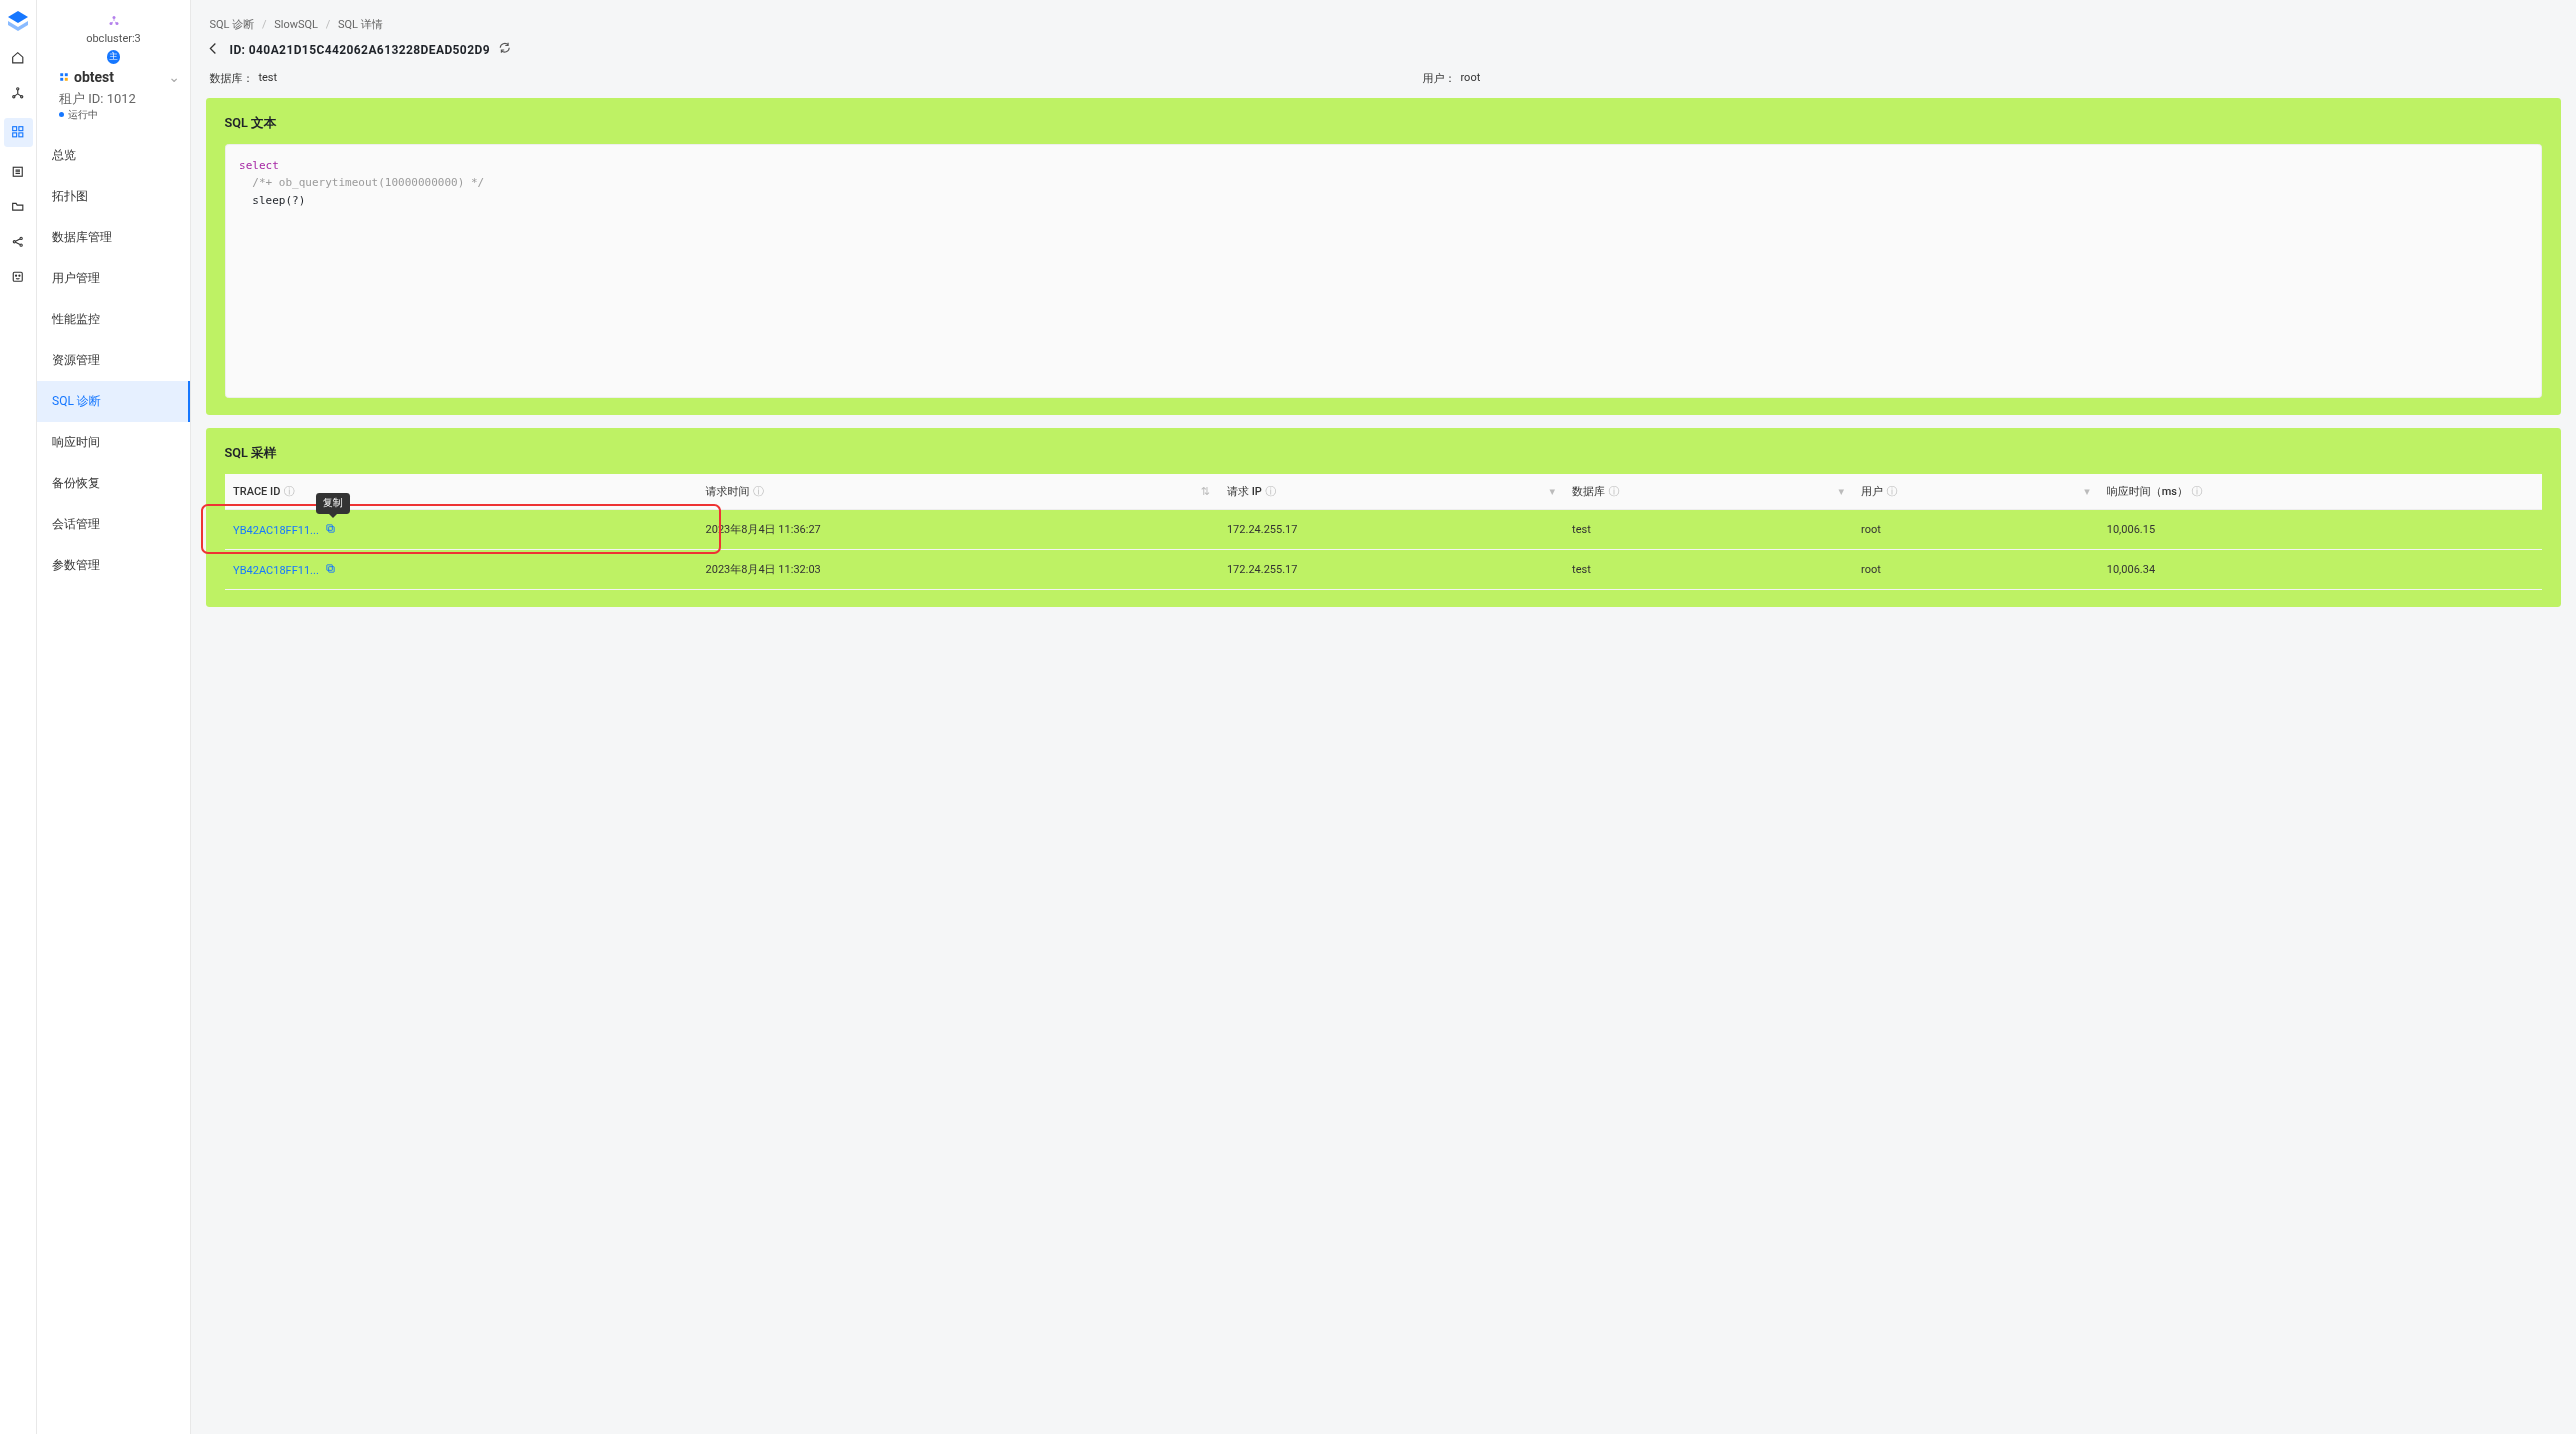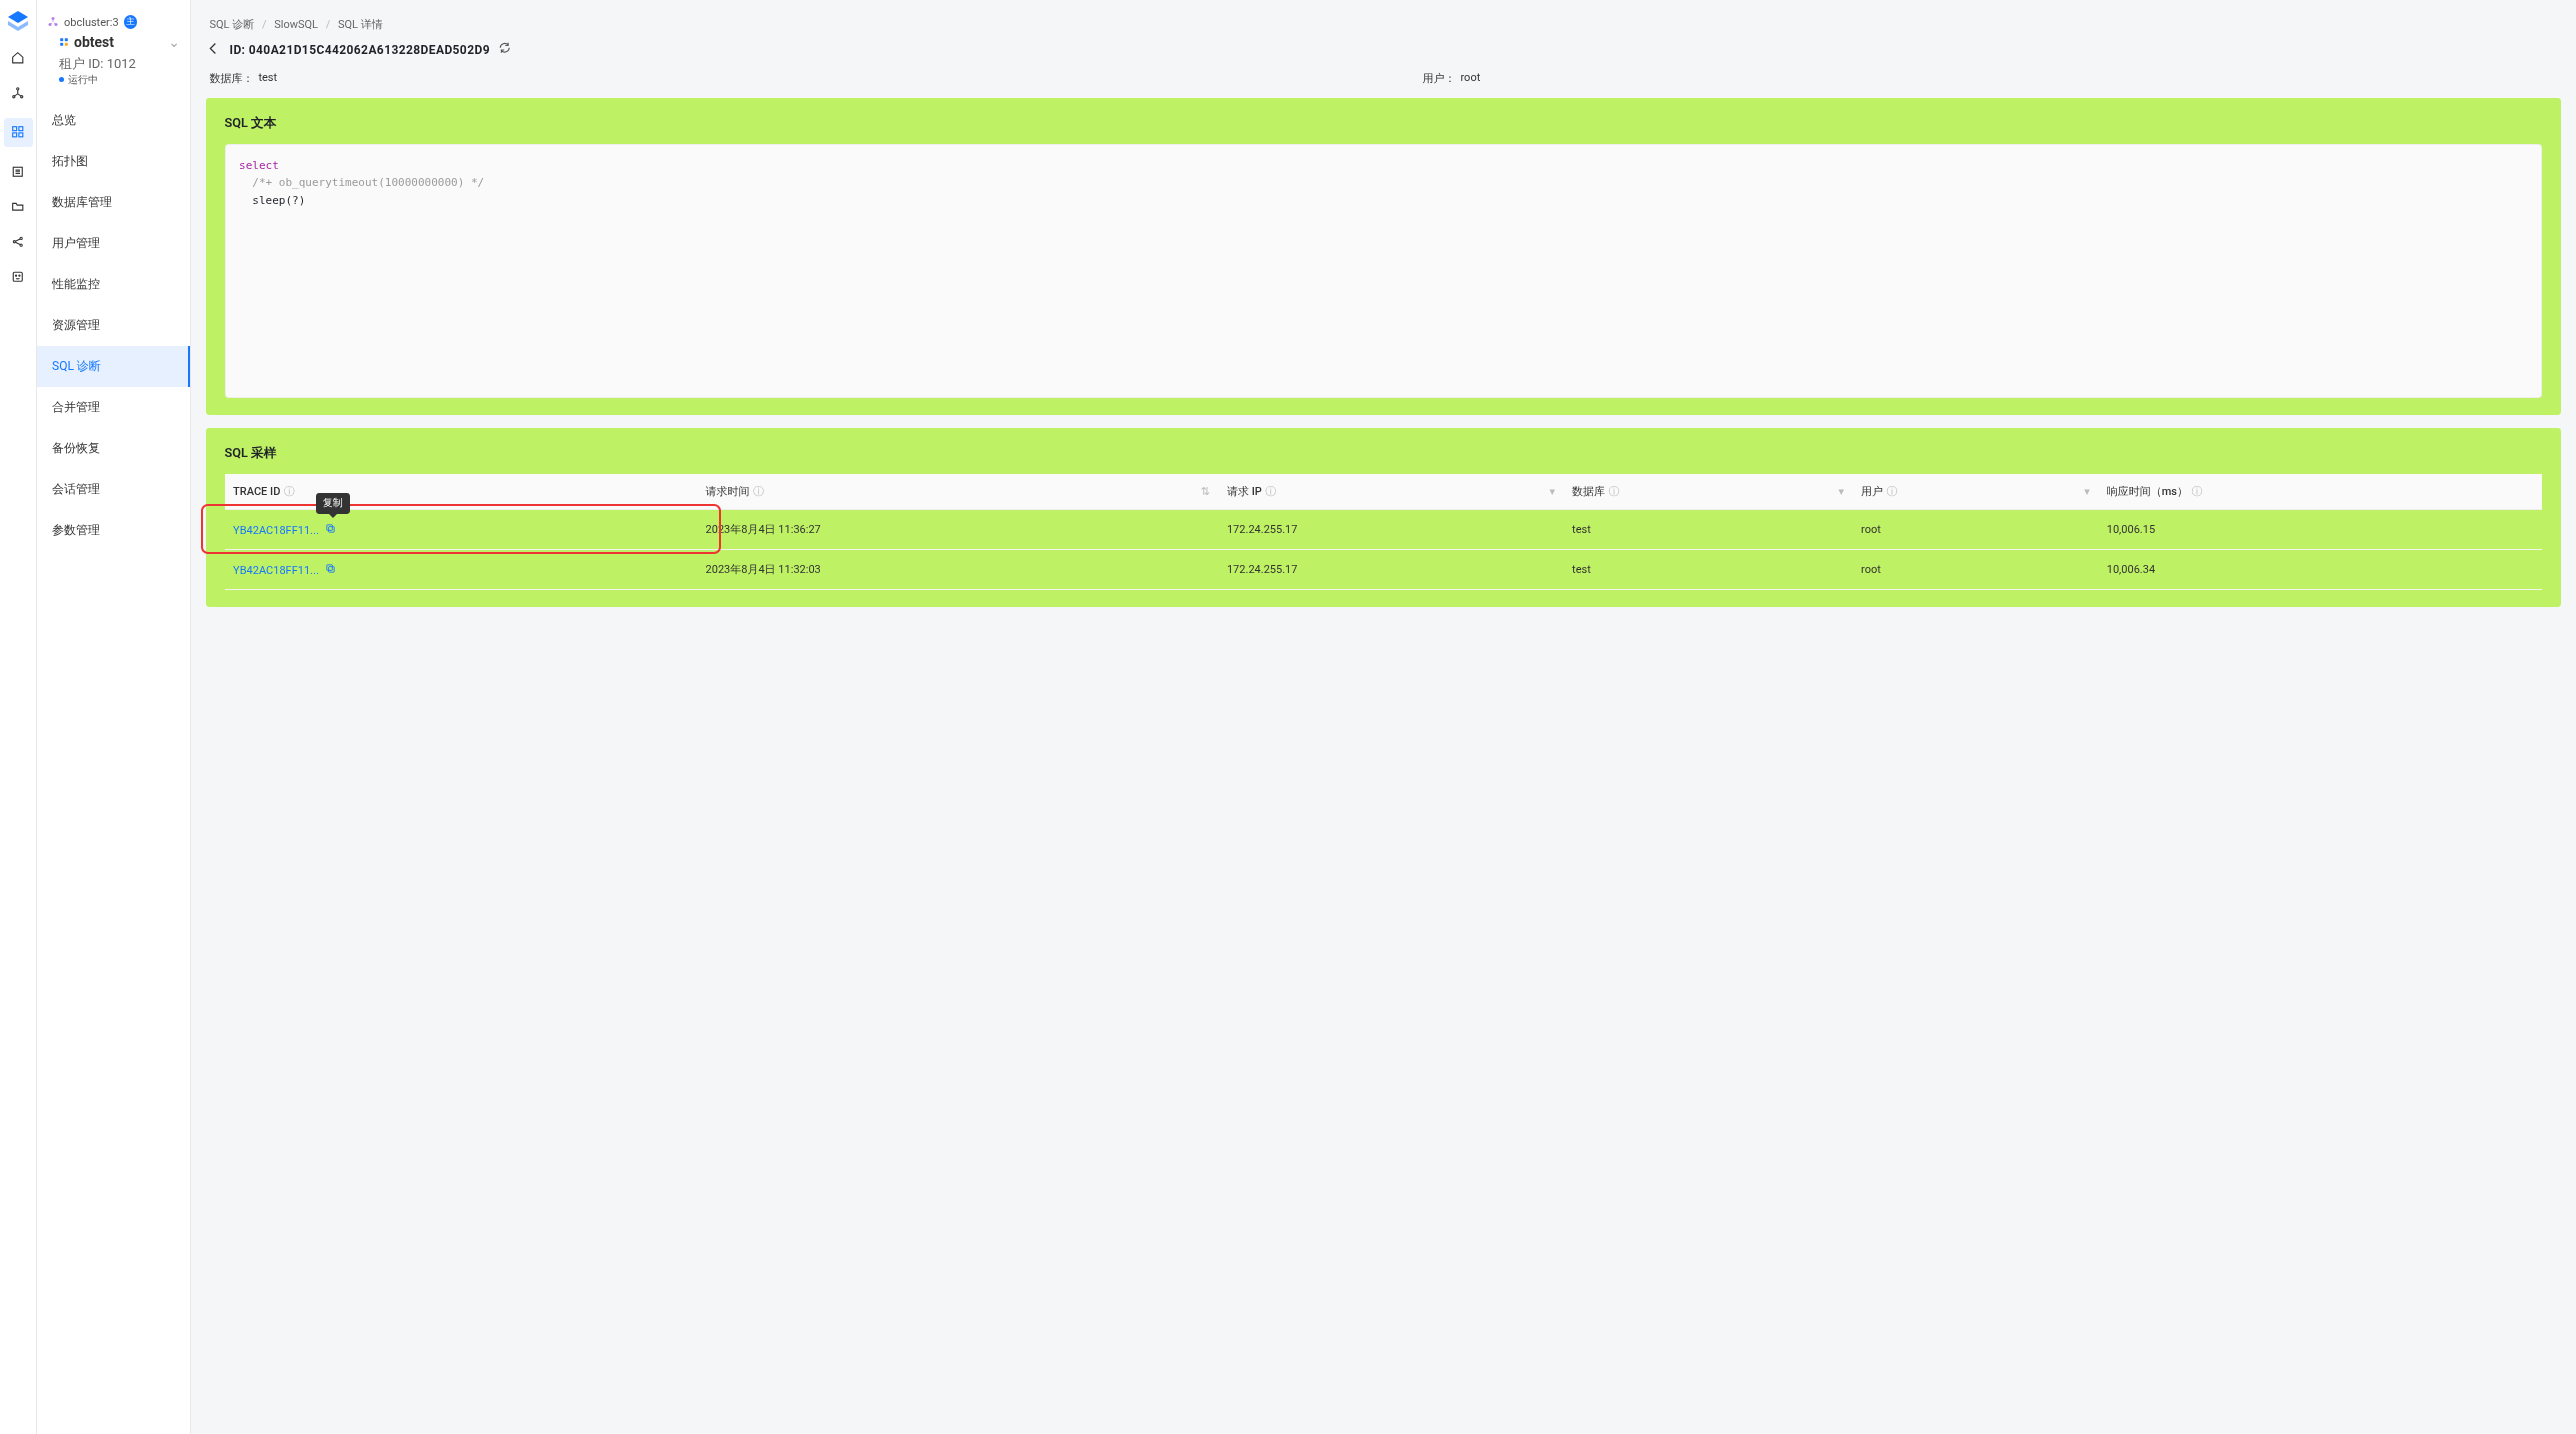--- a/index.html
+++ b/index.html
@@ -8,21 +8,21 @@
 
 
 .icon-rail { width: 37px; background: #fff; border-right: 0.8px solid #e8e8e8; display: flex; flex-direction: column; align-items: center; padding-top: 8.5px; gap: 15px; }
 .icon-rail .logo { color: #0066ff; width: 24px; height: 24px; }
 .icon-rail .rail-icon { width: 20px; height: 20px; display: flex; align-items: center; justify-content: center; color: #333; cursor: pointer; border-radius: 3.4px; }
 .icon-rail .rail-icon.active { background: #e6f0ff; color: #1677ff; width: 29px; height: 29px; }
 
 
 .sidebar { width: 154px; background: #fff; border-right: 0.8px solid #e8e8e8; padding-top: 8.5px; }
 .cluster-box { padding: 6.8px 10px 5px; }
-.cluster-head { display: flex; align-items: center; gap: 5px; font-size: 11px; color: #555; }
+.cluster-head { display: flex; align-items: center; gap: 5px; font-size: 11px; color: #555; flex-direction: column; }
 .cluster-head svg { flex-shrink: 0; }
 .badge-primary { background: #1677ff; color: #fff; border-radius: 50%; width: 13.5px; height: 13.5px; display: inline-flex; align-items: center; justify-content: center; font-size: 8.5px; }
 .cluster-sub { margin-left: 12px; margin-top: 5px; }
 .cluster-sub .line { display: flex; align-items: center; gap: 5px; font-size: 14px; color: #333; position: relative; }
 .cluster-sub .line .chev { position: absolute; right: 0; color: #aaa; }
 .cluster-sub .meta { font-size: 13px; color: #666; margin-top: 5px; }
 .cluster-sub .status { font-size: 10px; color: #555; display: flex; align-items: center; gap: 4px; }
 .status-dot { width: 5px; height: 5px; border-radius: 50%; background: #1677ff; }
 
 .nav-items { margin-top: 8.5px; }
@@ -160,21 +160,21 @@
       </div>
     </div>
     <div class="nav-items" id="nav-items">
         <div class="nav-item">总览</div>
         <div class="nav-item">拓扑图</div>
         <div class="nav-item">数据库管理</div>
         <div class="nav-item">用户管理</div>
         <div class="nav-item">性能监控</div>
         <div class="nav-item">资源管理</div>
         <div class="nav-item active">SQL 诊断</div>
-        <div class="nav-item">合并管理</div>
+        <div class="nav-item">响应时间</div>
         <div class="nav-item">备份恢复</div>
         <div class="nav-item">会话管理</div>
         <div class="nav-item">参数管理</div>
       </div>
   </div>
 
   <div class="main">
     <div class="breadcrumb">
       <a>SQL 诊断</a>
       <span class="sep">/</span>

